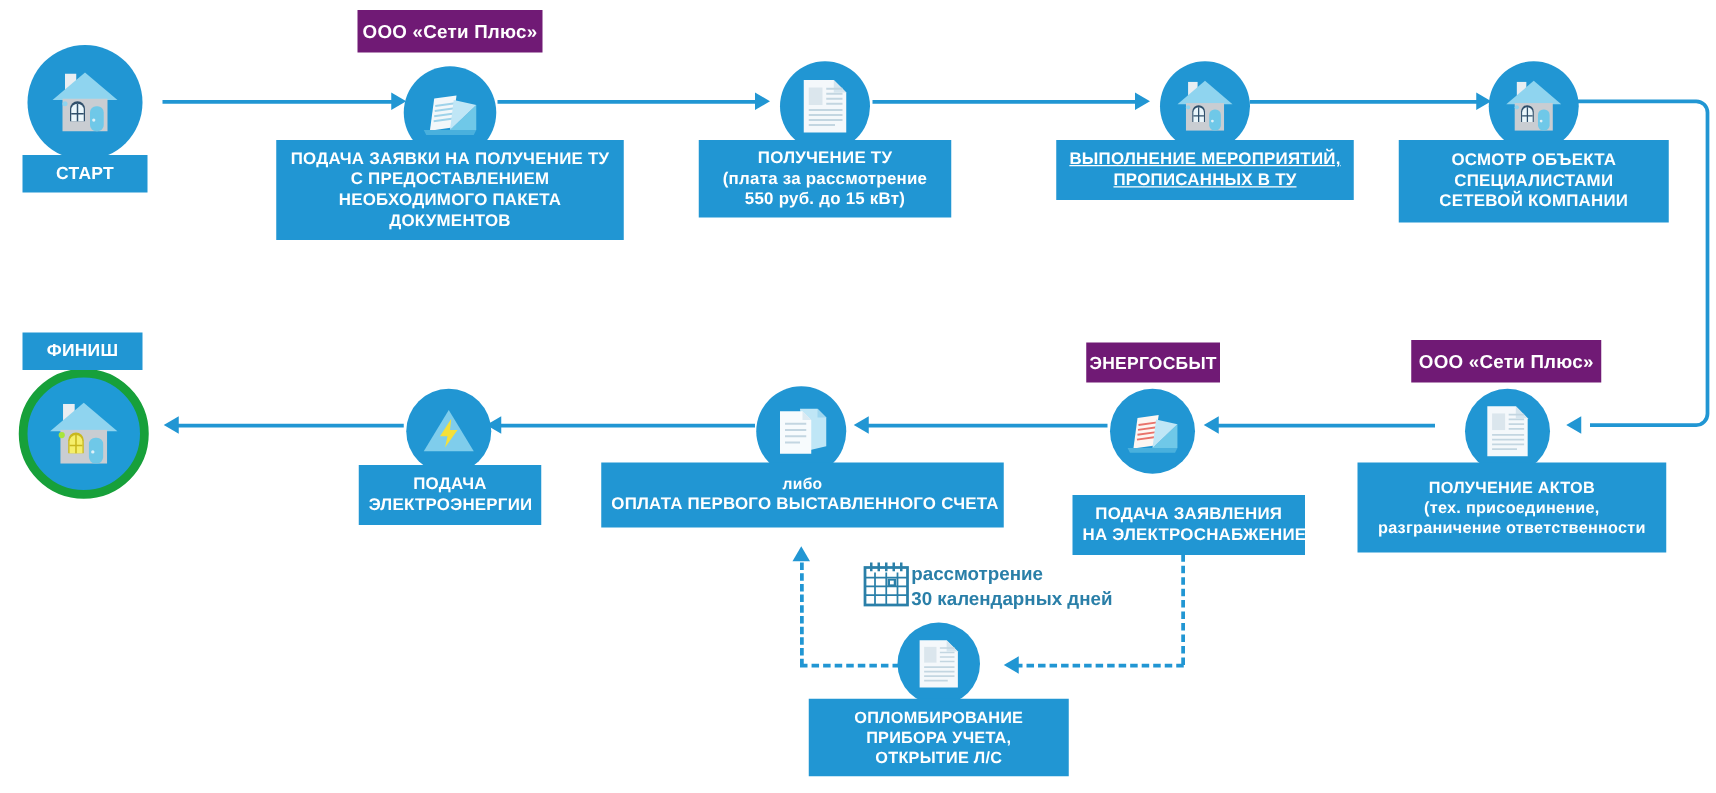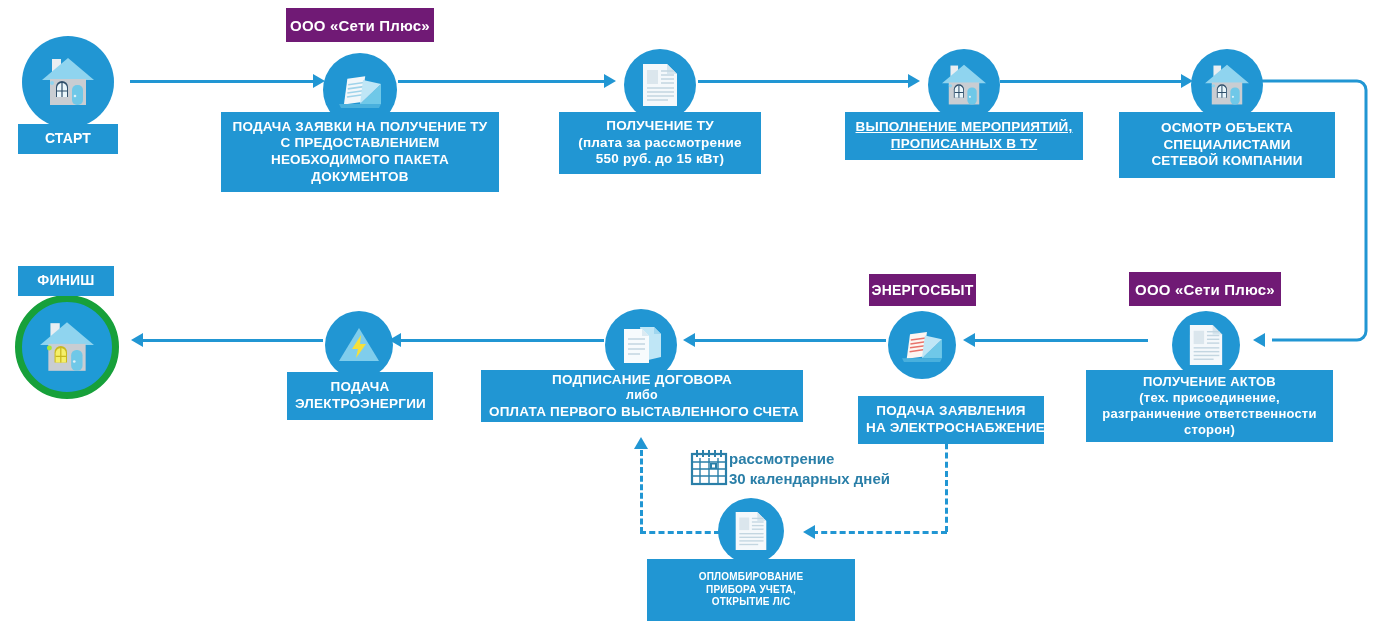--- a/index.html
+++ b/index.html
@@ -286,21 +286,20 @@
         <g stroke="#c3d6e1" stroke-width="1.5">
           <line x1="10" y1="16" x2="27" y2="16"></line>
           <line x1="10" y1="21" x2="27" y2="21"></line>
           <line x1="10" y1="26" x2="27" y2="26"></line>
           <line x1="10" y1="31" x2="22" y2="31"></line>
         </g>
       </svg>
     </span>
   </div>
   <div class="box" style="left:481px; top:370px; width:322px; height:52px; font-size:13.5px; font-weight:700;">
-    <span class="ln">ПОДПИСАНИЕ ДОГОВОРА</span>
     <span class="ln" style="font-size:12.5px;">либо</span>
     <span class="ln">ОПЛАТА ПЕРВОГО ВЫСТАВЛЕННОГО СЧЕТА</span>
   </div>
 
   <div class="tag" style="left:869px; top:274px; width:107px; height:32px; font-size:14px;">
     <span>ЭНЕРГОСБЫТ</span>
   </div>
 
   <div class="circ" style="left:888px; top:311px; width:68px; height:68px;">
     <span>
@@ -343,21 +342,20 @@
           <line x1="7" y1="34" x2="34" y2="34"></line>
           <line x1="7" y1="38" x2="28" y2="38"></line>
         </g>
       </svg>
     </span>
   </div>
   <div class="box" style="left:1086px; top:370px; width:247px; height:72px; font-size:13px; font-weight:700;">
     <span class="ln">ПОЛУЧЕНИЕ АКТОВ</span>
     <span class="ln">(тех. присоединение,</span>
     <span class="ln">разграничение ответственности</span>
-    <span class="ln">сторон)</span>
   </div>
 
   <div class="note" style="left:690px; top:448px;">
     <span>
       <svg width="38" height="38" viewBox="0 0 38 38">
         <rect x="2" y="6" width="34" height="30" fill="#ffffff" stroke="#2a7fa8" stroke-width="2.2"></rect>
         <g stroke="#2a7fa8" stroke-width="2">
           <line x1="7" y1="2" x2="7" y2="9"></line>
           <line x1="13" y1="2" x2="13" y2="9"></line>
           <line x1="19" y1="2" x2="19" y2="9"></line>
@@ -394,19 +392,19 @@
           <line x1="21" y1="17" x2="34" y2="17"></line>
           <line x1="21" y1="21" x2="34" y2="21"></line>
           <line x1="7" y1="26" x2="34" y2="26"></line>
           <line x1="7" y1="30" x2="34" y2="30"></line>
           <line x1="7" y1="34" x2="34" y2="34"></line>
           <line x1="7" y1="38" x2="28" y2="38"></line>
         </g>
       </svg>
     </span>
   </div>
-  <div class="box" style="left:647px; top:559px; width:208px; height:62px; font-size:10px; font-weight:700;">
+  <div class="box" style="left:647px; top:559px; width:208px; height:62px; font-size:13px; font-weight:700;">
     <span class="ln">ОПЛОМБИРОВАНИЕ</span>
     <span class="ln">ПРИБОРА УЧЕТА,</span>
     <span class="ln">ОТКРЫТИЕ Л/С</span>
   </div>
 
 </div>
 
 </body></html>

